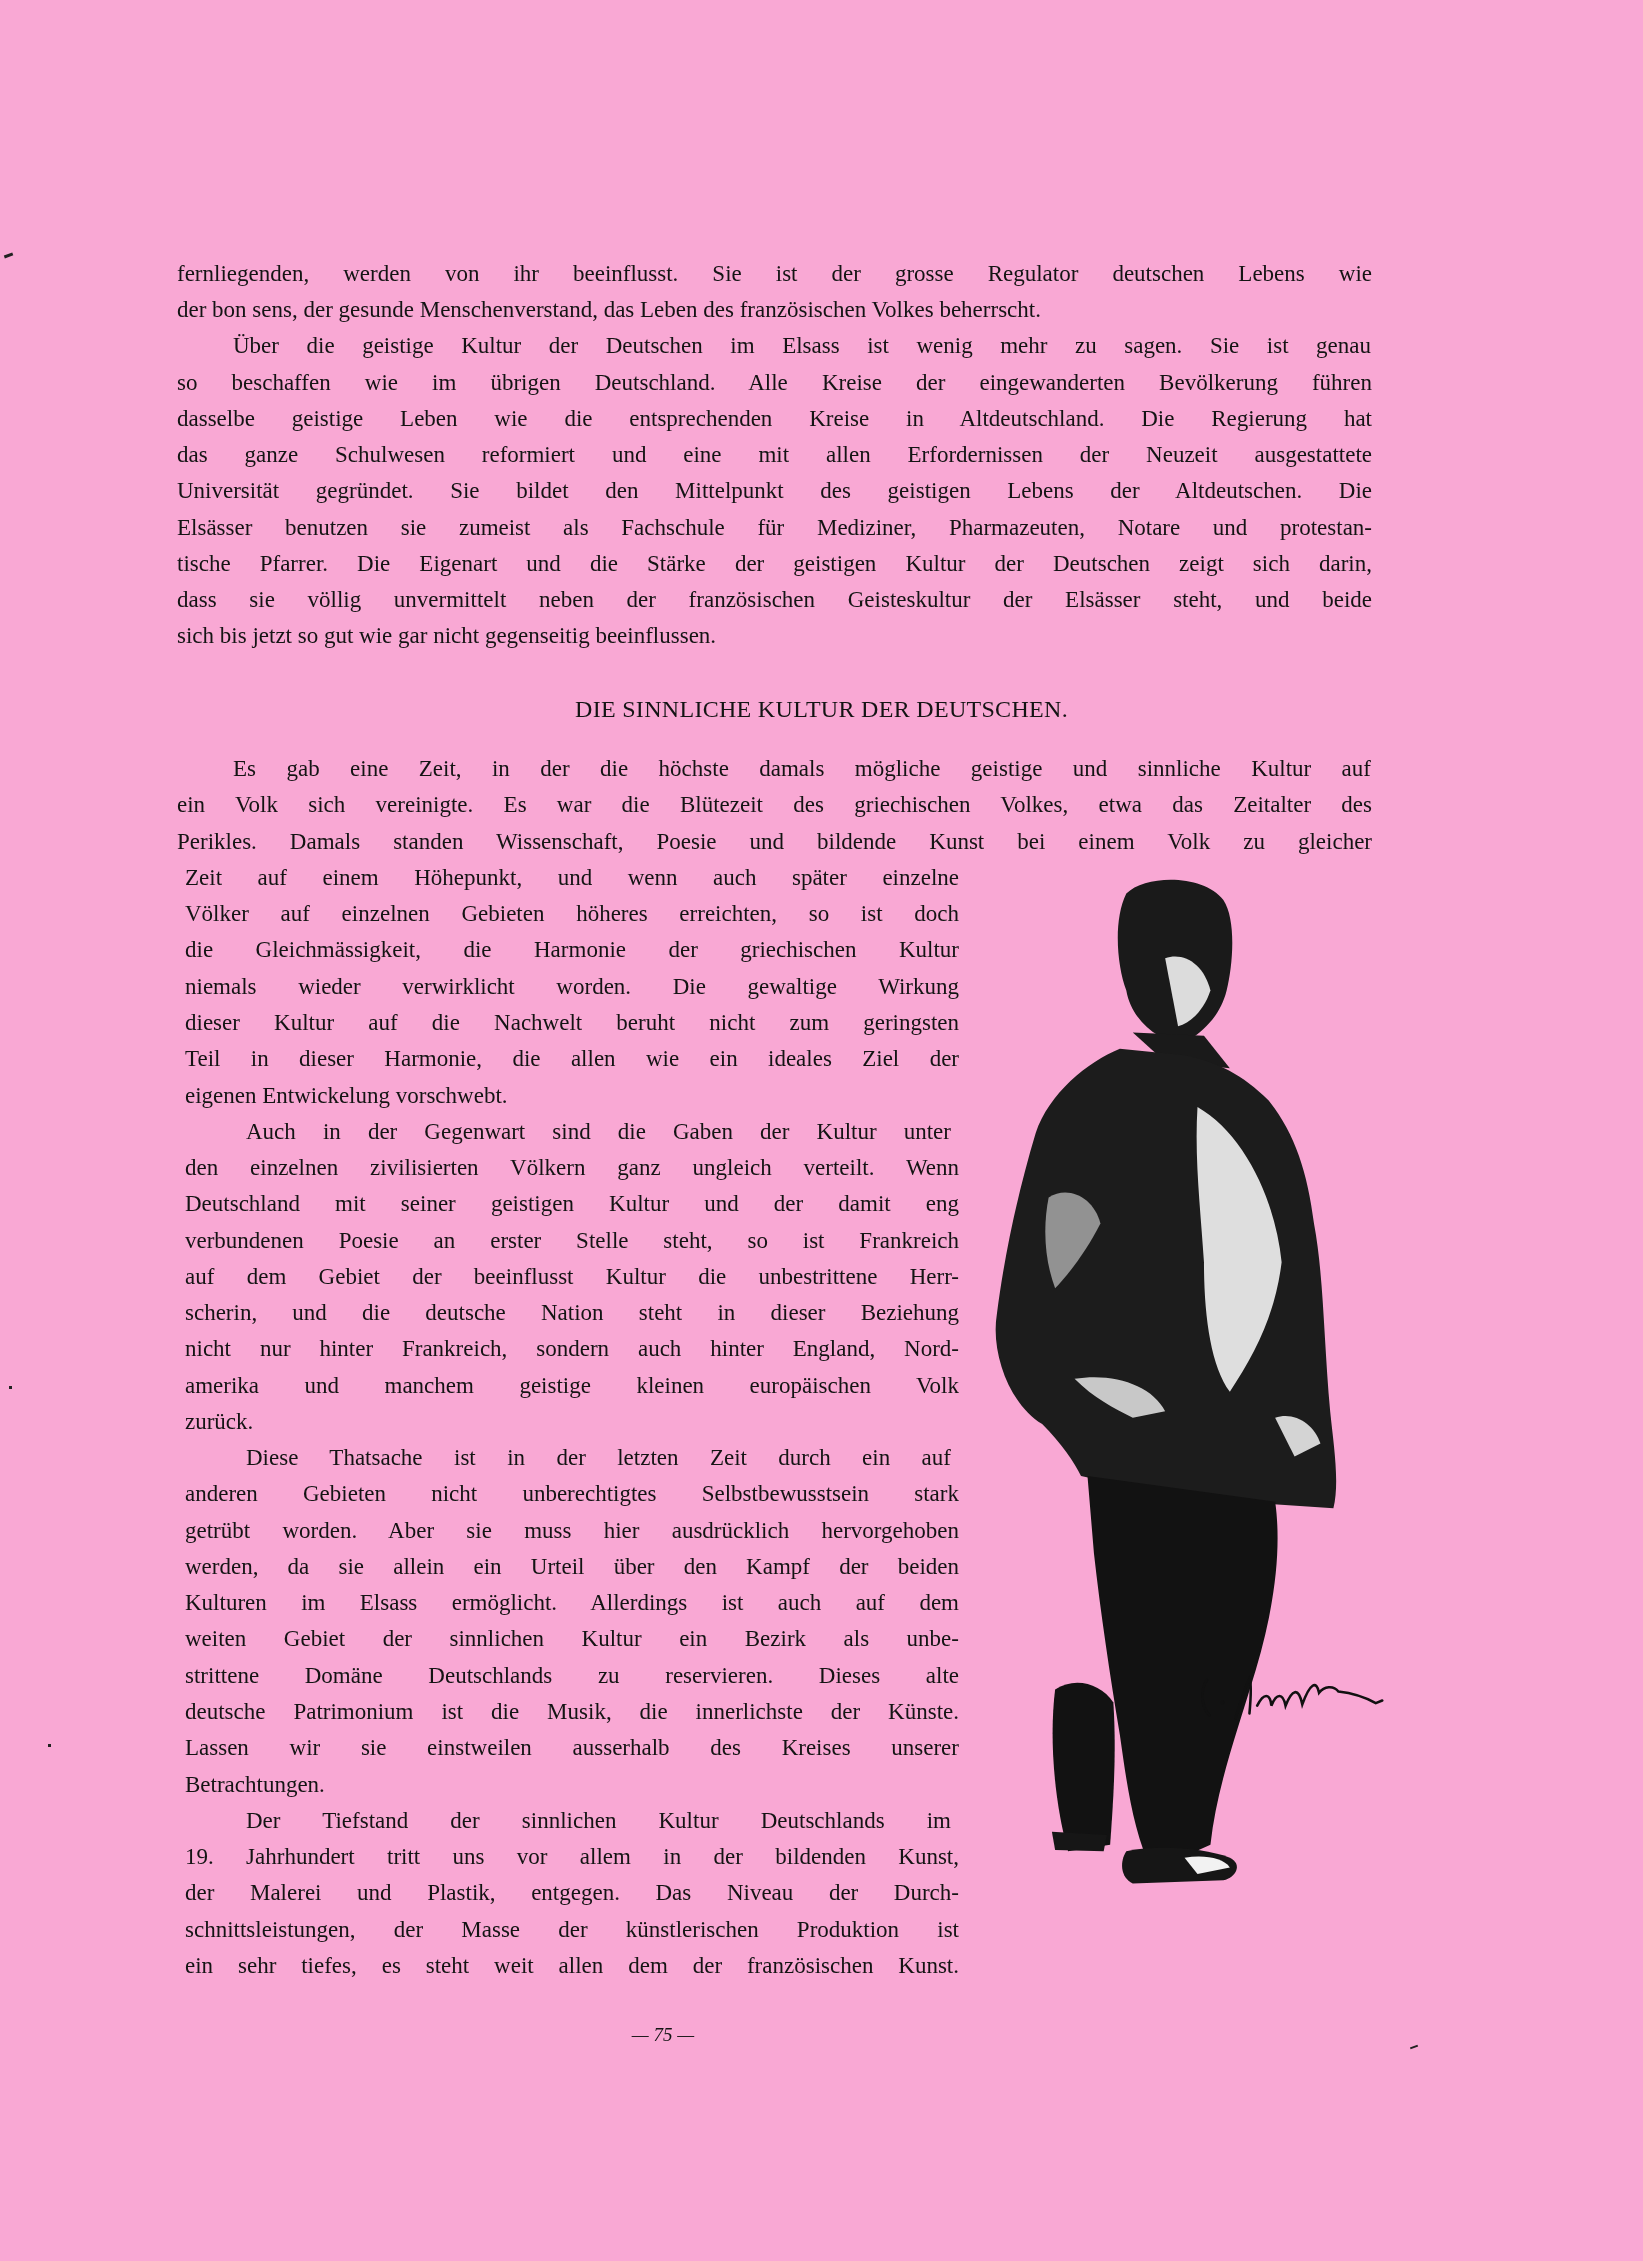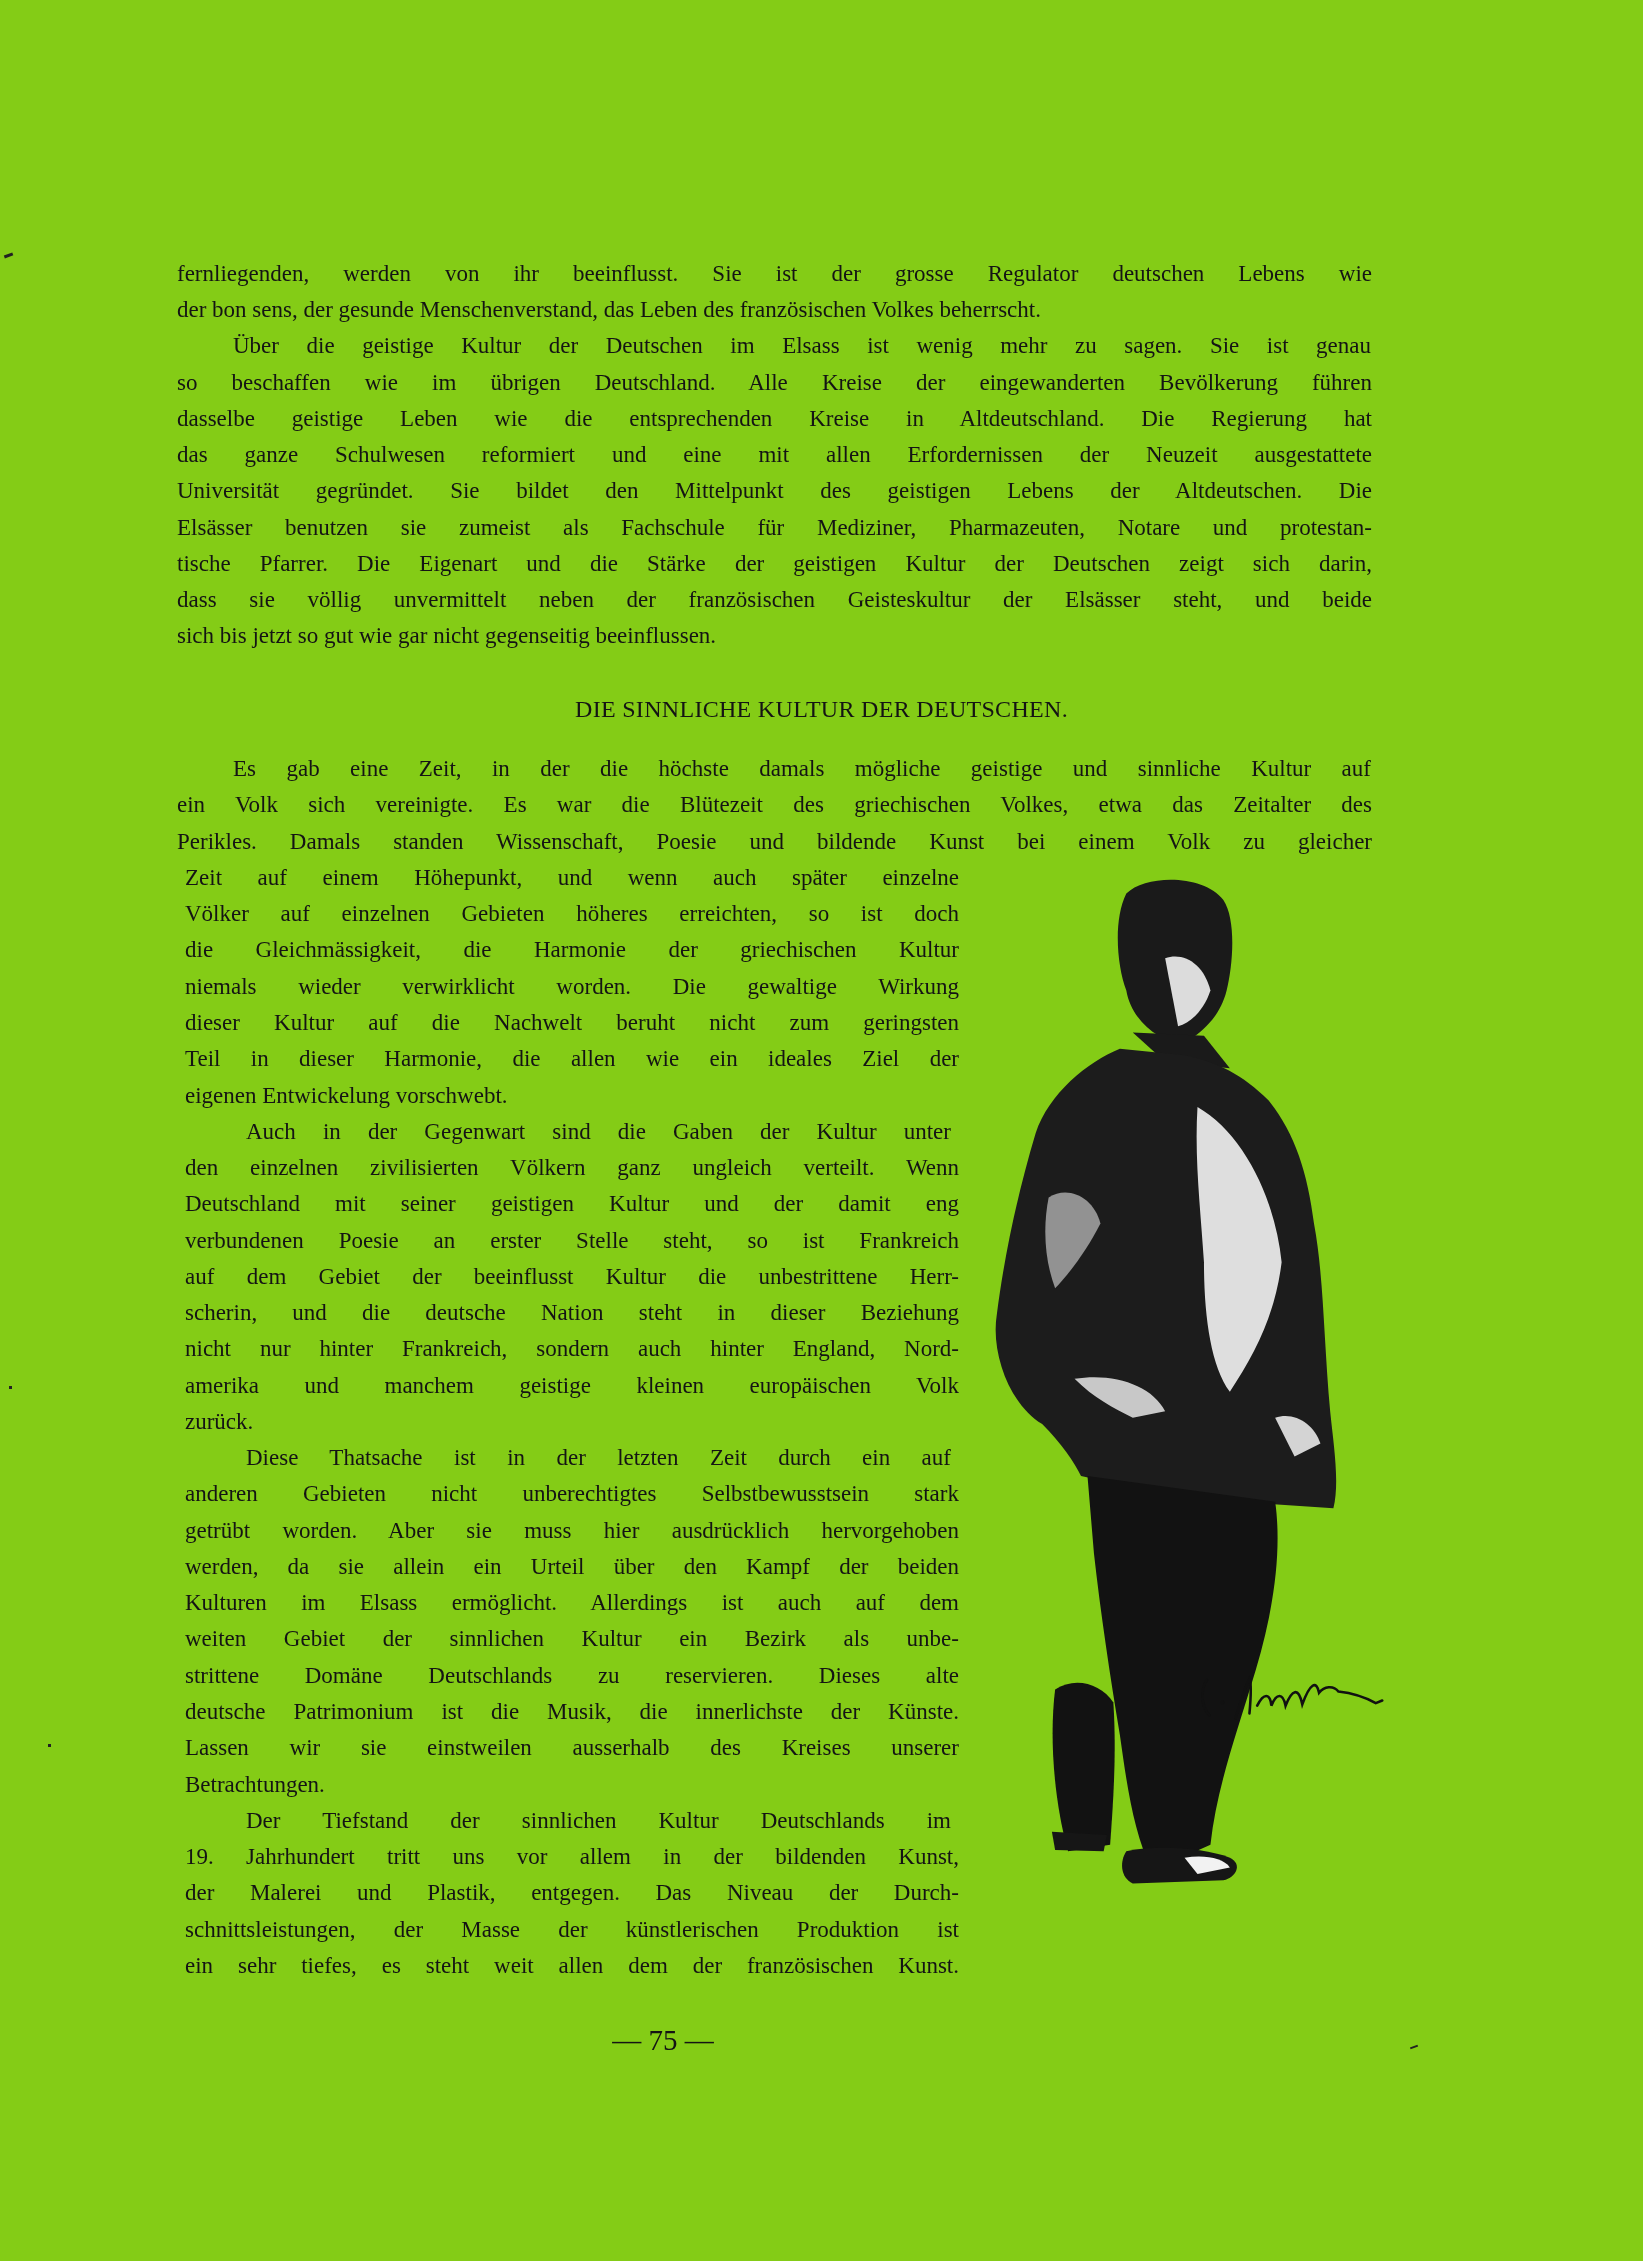--- a/index.html
+++ b/index.html
@@ -1,26 +1,26 @@
 <!DOCTYPE html>
 <html style="font-size:10.4px"><head>
 <meta charset="utf-8">
 <style>
   html, body { margin: 0; padding: 0; background: #ffffff; }
   body { width: 1643px; height: 2261px; position: relative; overflow: hidden; color: #111; }
-  .page { position: absolute; left: 0; top: 0; width: 1643px; height: 2261px; background: #84cc16; }
+  .page { position: absolute; left: 0; top: 0; width: 1643px; height: 2261px; background: #f9a8d4; }
   .txt { font-family: "Liberation Serif", "DejaVu Serif", serif; font-size: 23px; color: #141414; }
   .line { position: absolute; white-space: nowrap; text-align: justify; text-align-last: justify; height: 36px; line-height: 36px; }
   .full { left: 177px; width: 1195px; }
   .narrow { left: 185px; width: 774px; }
   .indent-full { left: 233px; width: 1138px; }
   .indent-narrow { left: 246px; width: 705px; }
   .last { text-align-last: left; }
   .heading { position: absolute; left: 0; width: 1643px; text-align: center; top: 696px; font-size: 24px; letter-spacing: 0.3px; }
-  .pagenum { position: absolute; left: 0; width: 1326px; text-align: center; top: 2024px; font-size: 29px; }
+  .pagenum { position: absolute; left: 0; width: 1326px; text-align: center; top: 2024px; font-size: 19px; font-style: italic; }
   .mark { position: absolute; background: #222; }
   .figure { position: absolute; left: 971px; top: 861px; width: 453px; height: 1068px; }
   .signature { position: absolute; left: 1195px; top: 1667px; width: 194px; height: 58px; }
 </style>
 </head>
 <body>
 
 <div class="page">
 
   <div class="txt line full" style="top:256px">fernliegenden, werden von ihr beeinflusst.  Sie ist der grosse Regulator deutschen Lebens wie</div>

